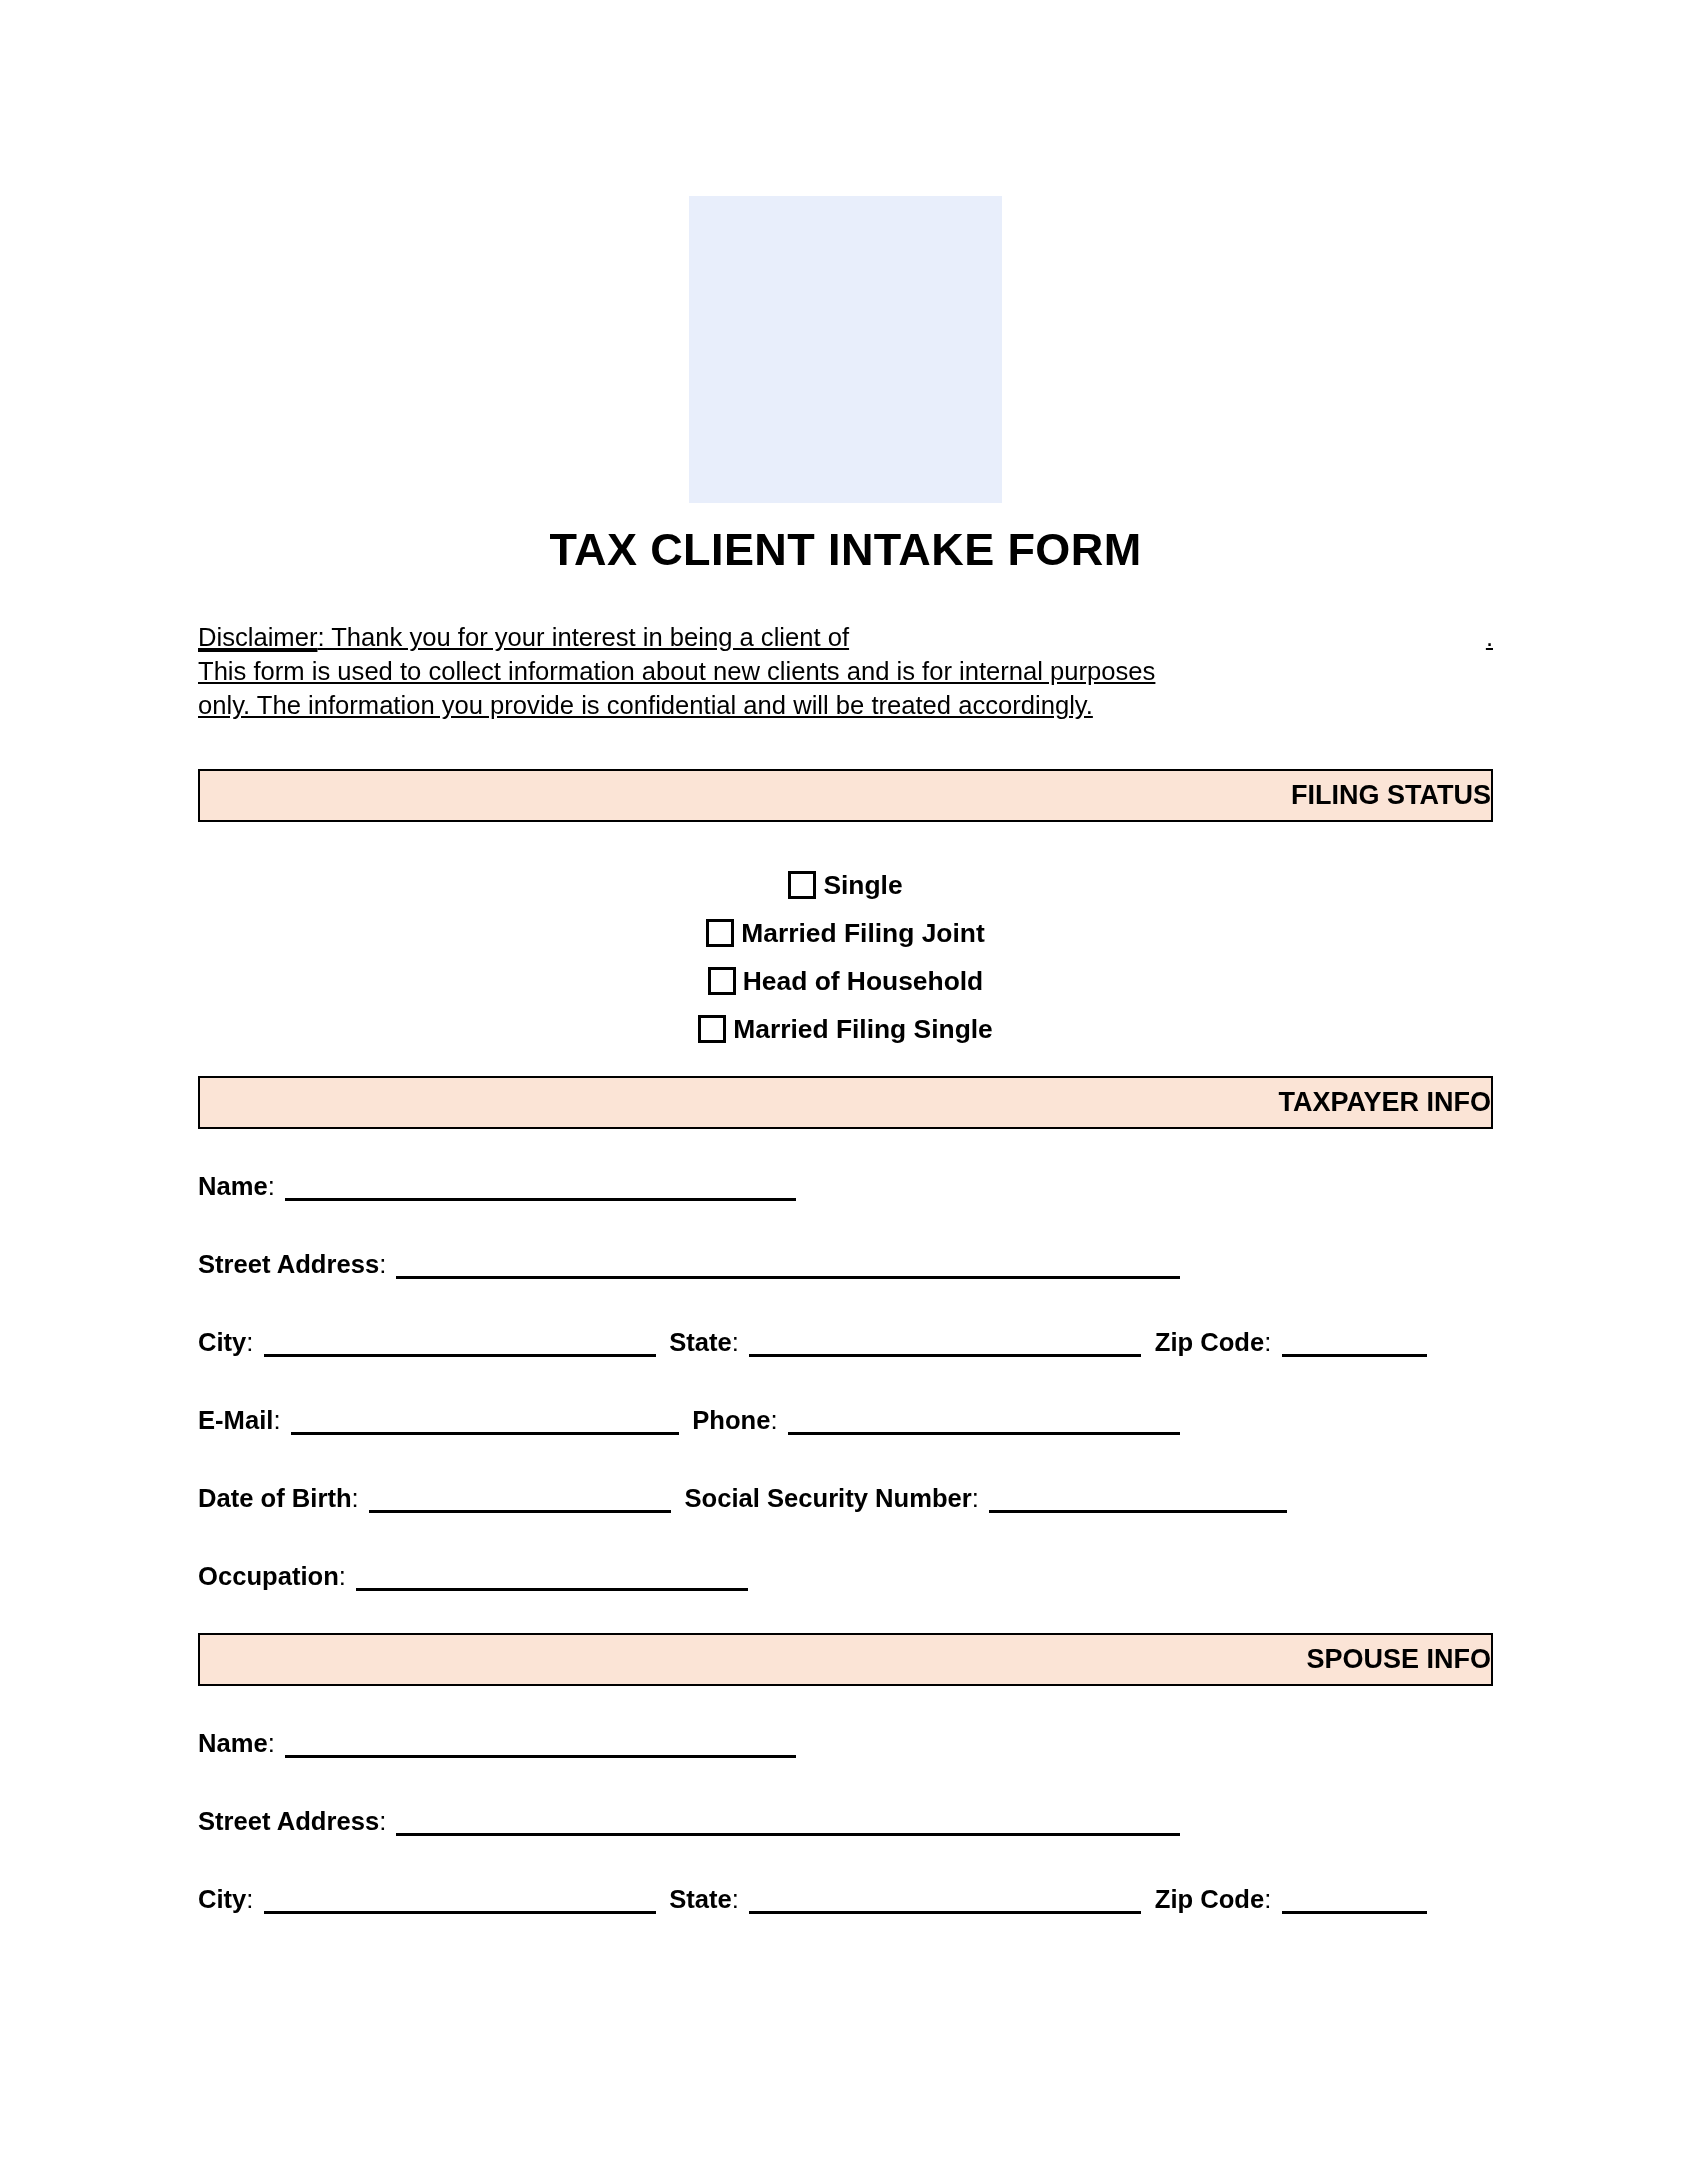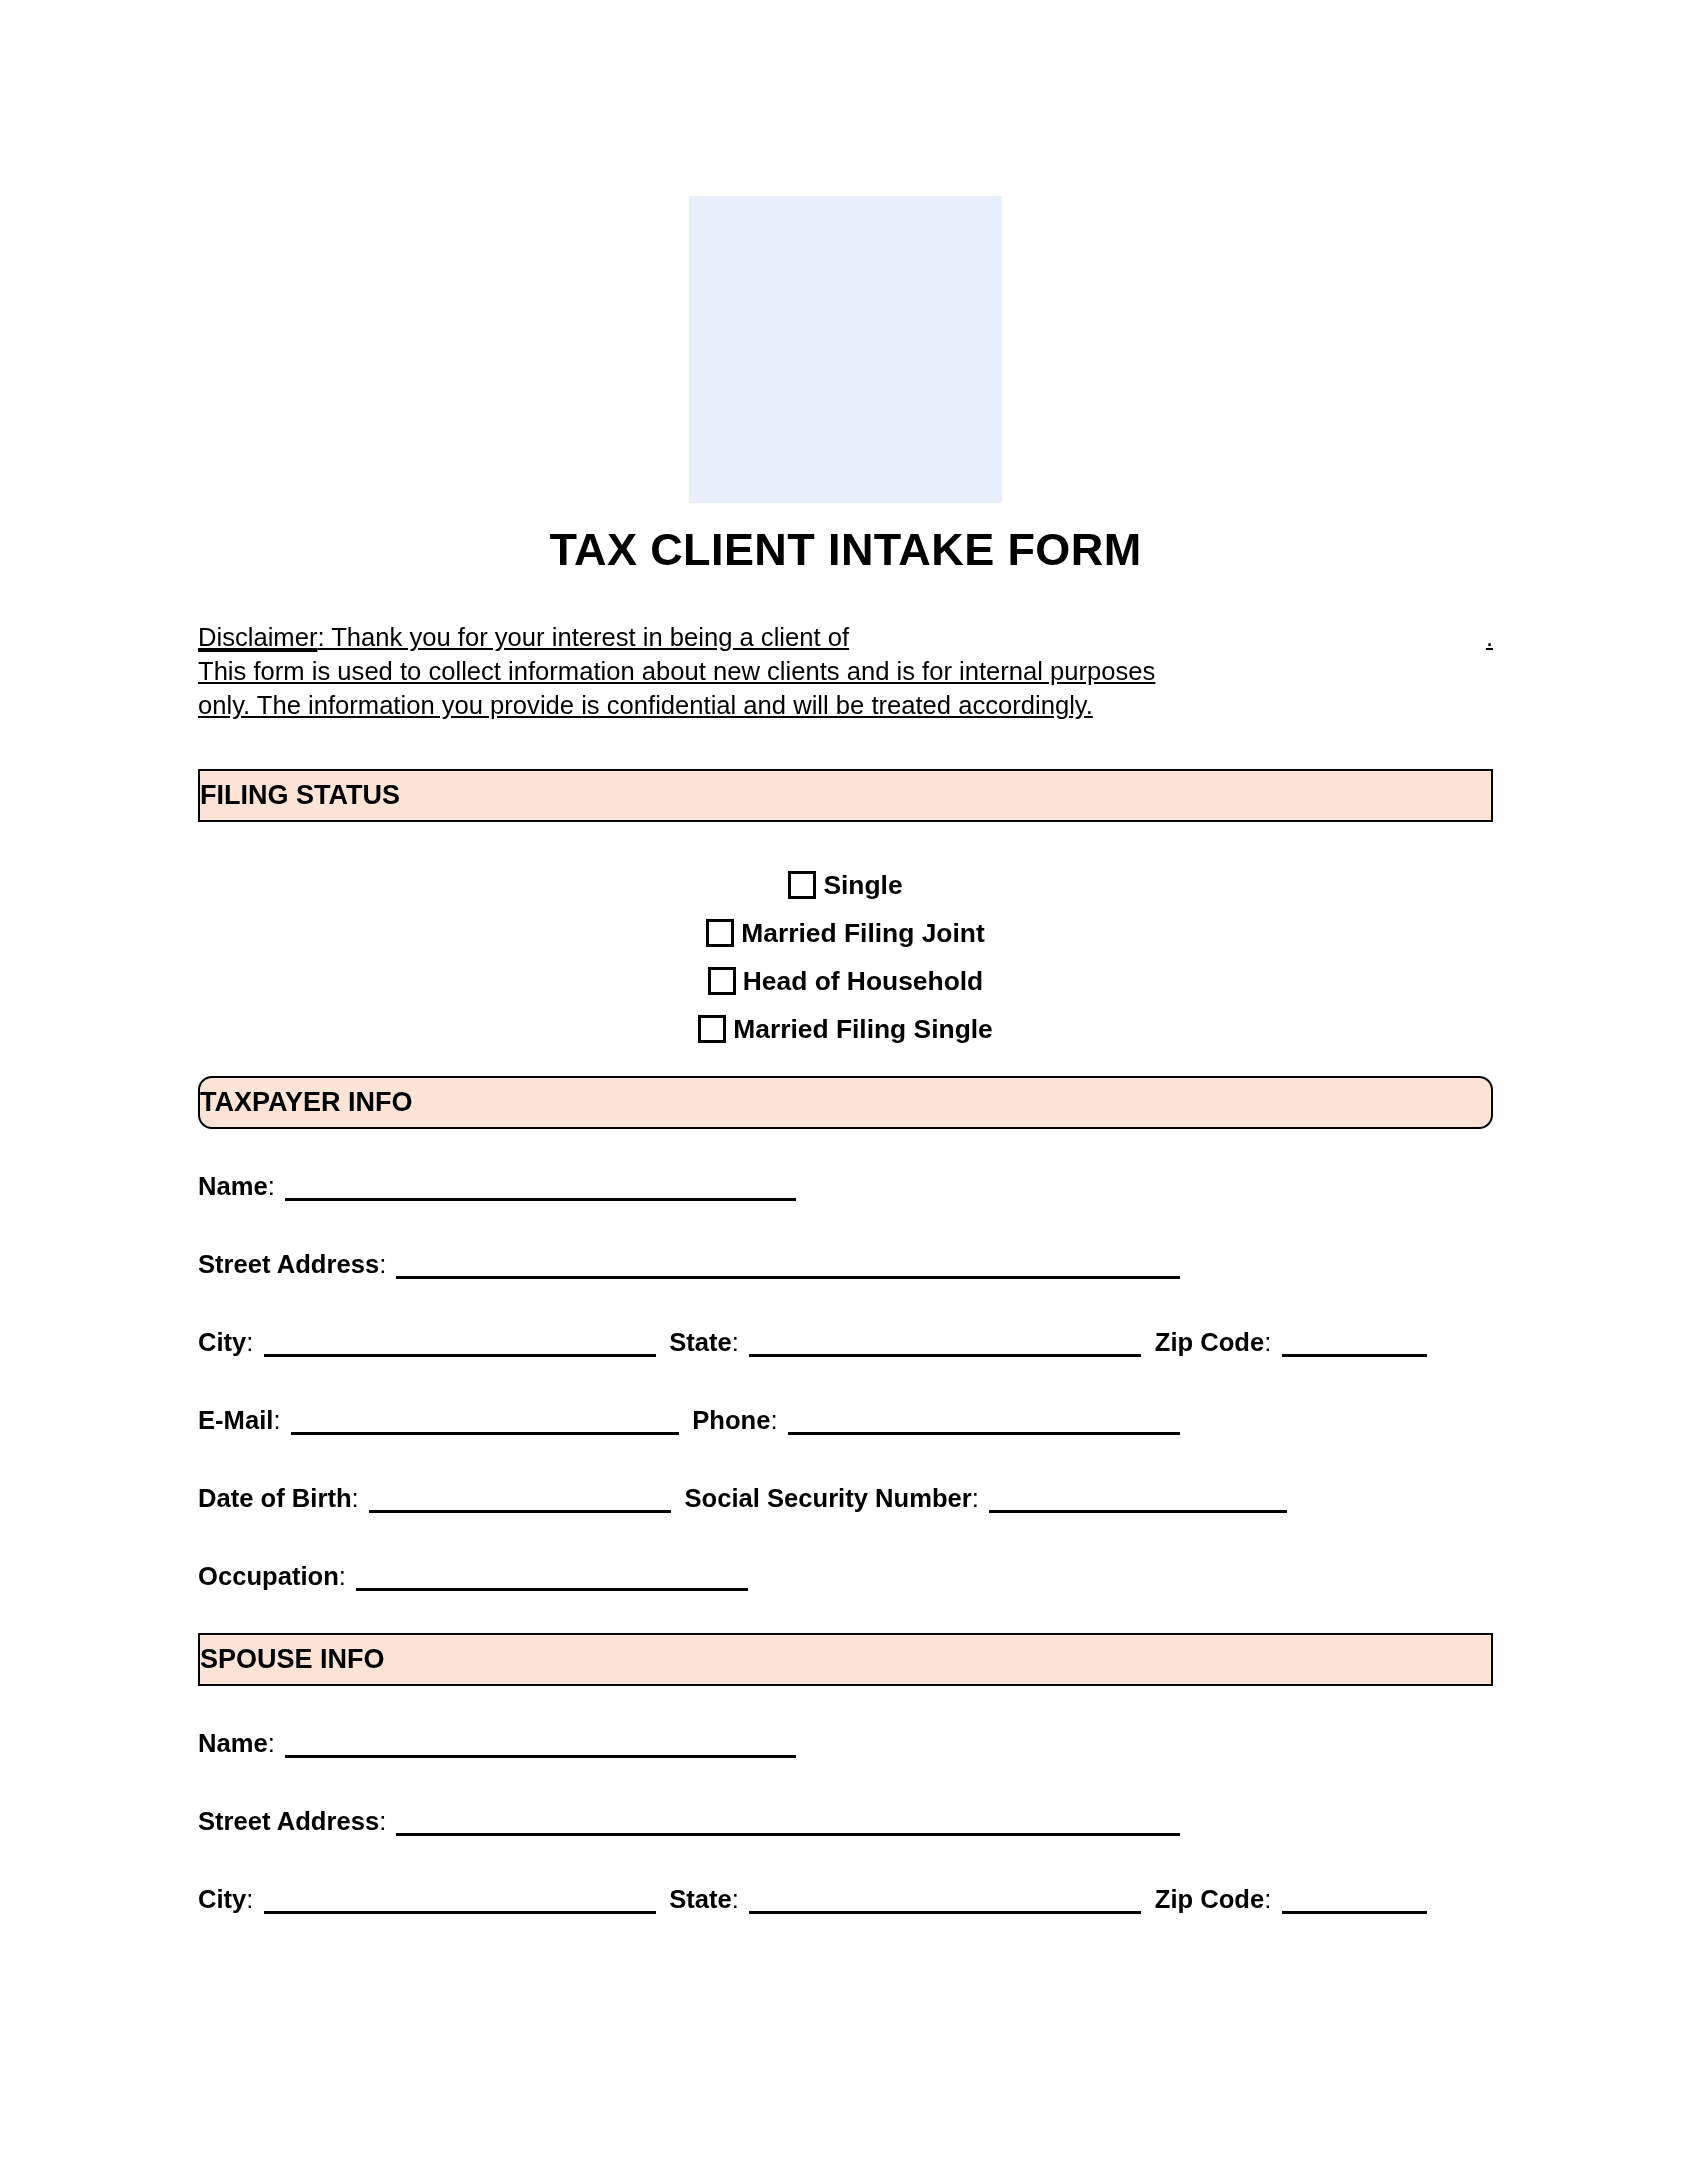--- a/index.html
+++ b/index.html
@@ -50,26 +50,26 @@
   
   .section-band {
     margin: 0 0 0 198px;
     width: 1295px;
     height: 53px;
     box-sizing: border-box;
     background: var(--section-header-bg, #fbe4d6);
     border: 2.6px solid #000000;
     display: flex;
     align-items: center;
-    justify-content: flex-start;
+    justify-content: flex-end;
     font-size: 27px;
     font-weight: bold;
   }
   .band-filing   { margin-top: 47px; }
-  .band-taxpayer { margin-top: 23px; border-radius: 14px; }
+  .band-taxpayer { margin-top: 23px; }
   .band-spouse   { margin-top: 37px; }
   
   .cb-group { margin-top: 39px; }
   .cb-row {
     height: 48px;
     display: flex;
     align-items: center;
     justify-content: center;
     gap: 7px;
     font-size: 26.4px;

